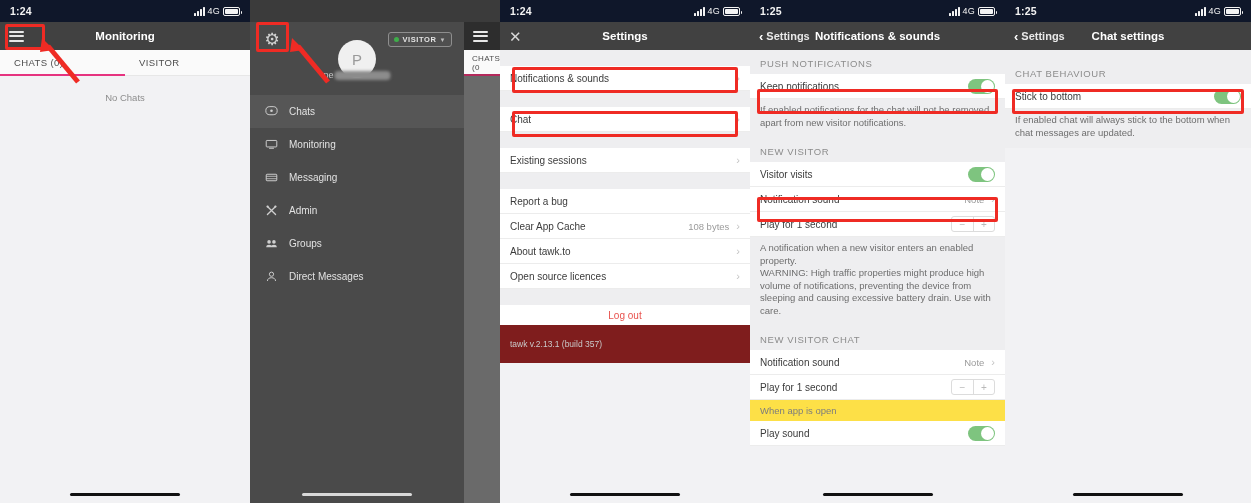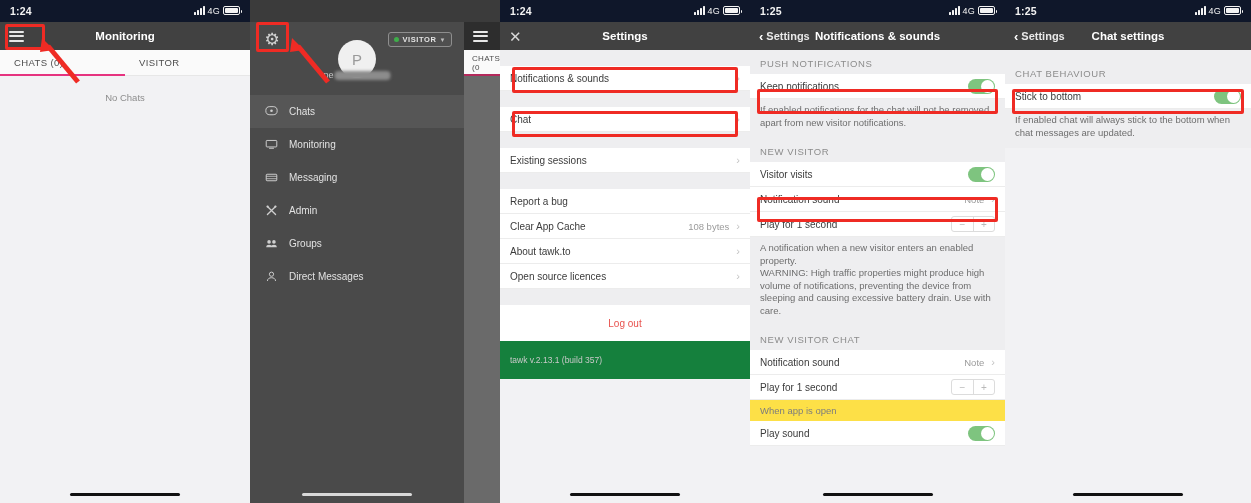--- a/index.html
+++ b/index.html
@@ -12,21 +12,21 @@
   .panel { position:relative; height:503px; overflow:hidden; background:#f2f2f4; }
   .p1 { width:250px; } .p2 { width:250px; } .p3 { width:250px; }
   .p4 { width:255px; } .p5 { width:246px; }
 
   
   .statusbar {
     height:22px; background:#0f172a; color:#f3f3f3;
     display:flex; align-items:center; justify-content:space-between;
     padding:0 10px; font-size:10.5px; font-weight:bold; letter-spacing:.2px;
   }
-  .sb-right { display:flex; align-items:flex-start; gap:3px; }
+  .sb-right { display:flex; align-items:flex-end; gap:3px; }
   .bars { display:flex; align-items:flex-end; gap:1px; height:9px; }
   .bars i { display:block; width:2px; background:#f3f3f3; border-radius:.5px; }
   .bars i:nth-child(1){height:3px;} .bars i:nth-child(2){height:5px;}
   .bars i:nth-child(3){height:7px;} .bars i:nth-child(4){height:9px;}
   .net { font-size:9px; font-weight:normal; }
   .batt { width:17px; height:9px; border:1px solid #f3f3f3; border-radius:2px; position:relative; }
   .batt::after{content:"";position:absolute;right:-3px;top:2.5px;width:1.5px;height:3px;background:#f3f3f3;border-radius:0 1px 1px 0;}
   .batt i{position:absolute;left:1px;top:1px;bottom:1px;right:1px;background:#f3f3f3;border-radius:1px;}
 
   
@@ -94,23 +94,23 @@
 
   
   .list-gap { height:16px; background:#eeeef0; }
   .row {
     background:#ffffff; height:25px; display:flex; align-items:center;
     padding:0 10px; font-size:10px; color:#3b3b3b; justify-content:space-between;
     border-bottom:1px solid #ececec;
   }
   .row .rv { display:flex; align-items:center; gap:7px; color:#9b9b9b; font-size:9.5px; }
   .chev { color:#c4c4c4; font-size:11px; }
-  .logout-row { background:#ffffff; height:36px; display:flex; align-items:center;
+  .logout-row { background:#ffffff; height:20px; display:flex; align-items:center;
                 justify-content:center; font-size:10px; color:#e8524e; }
-  .version { padding:14px 10px; font-size:8.5px; color:#c9c9c9; filter:blur(.5px); background:#15803d; }
+  .version { padding:14px 10px; font-size:8.5px; color:#c9c9c9; filter:blur(.5px); background:#7f1d1d; }
 
   
   .hl { position:absolute; border:3px solid #ef2b24; border-radius:2px; pointer-events:none; }
 
   
   .arrow { position:absolute; pointer-events:none; }
 
   
   .sect-hdr { background:#eeeef0; padding:8px 10px 5px; font-size:9.5px;
               color:#8c8c8c; letter-spacing:.6px; }

